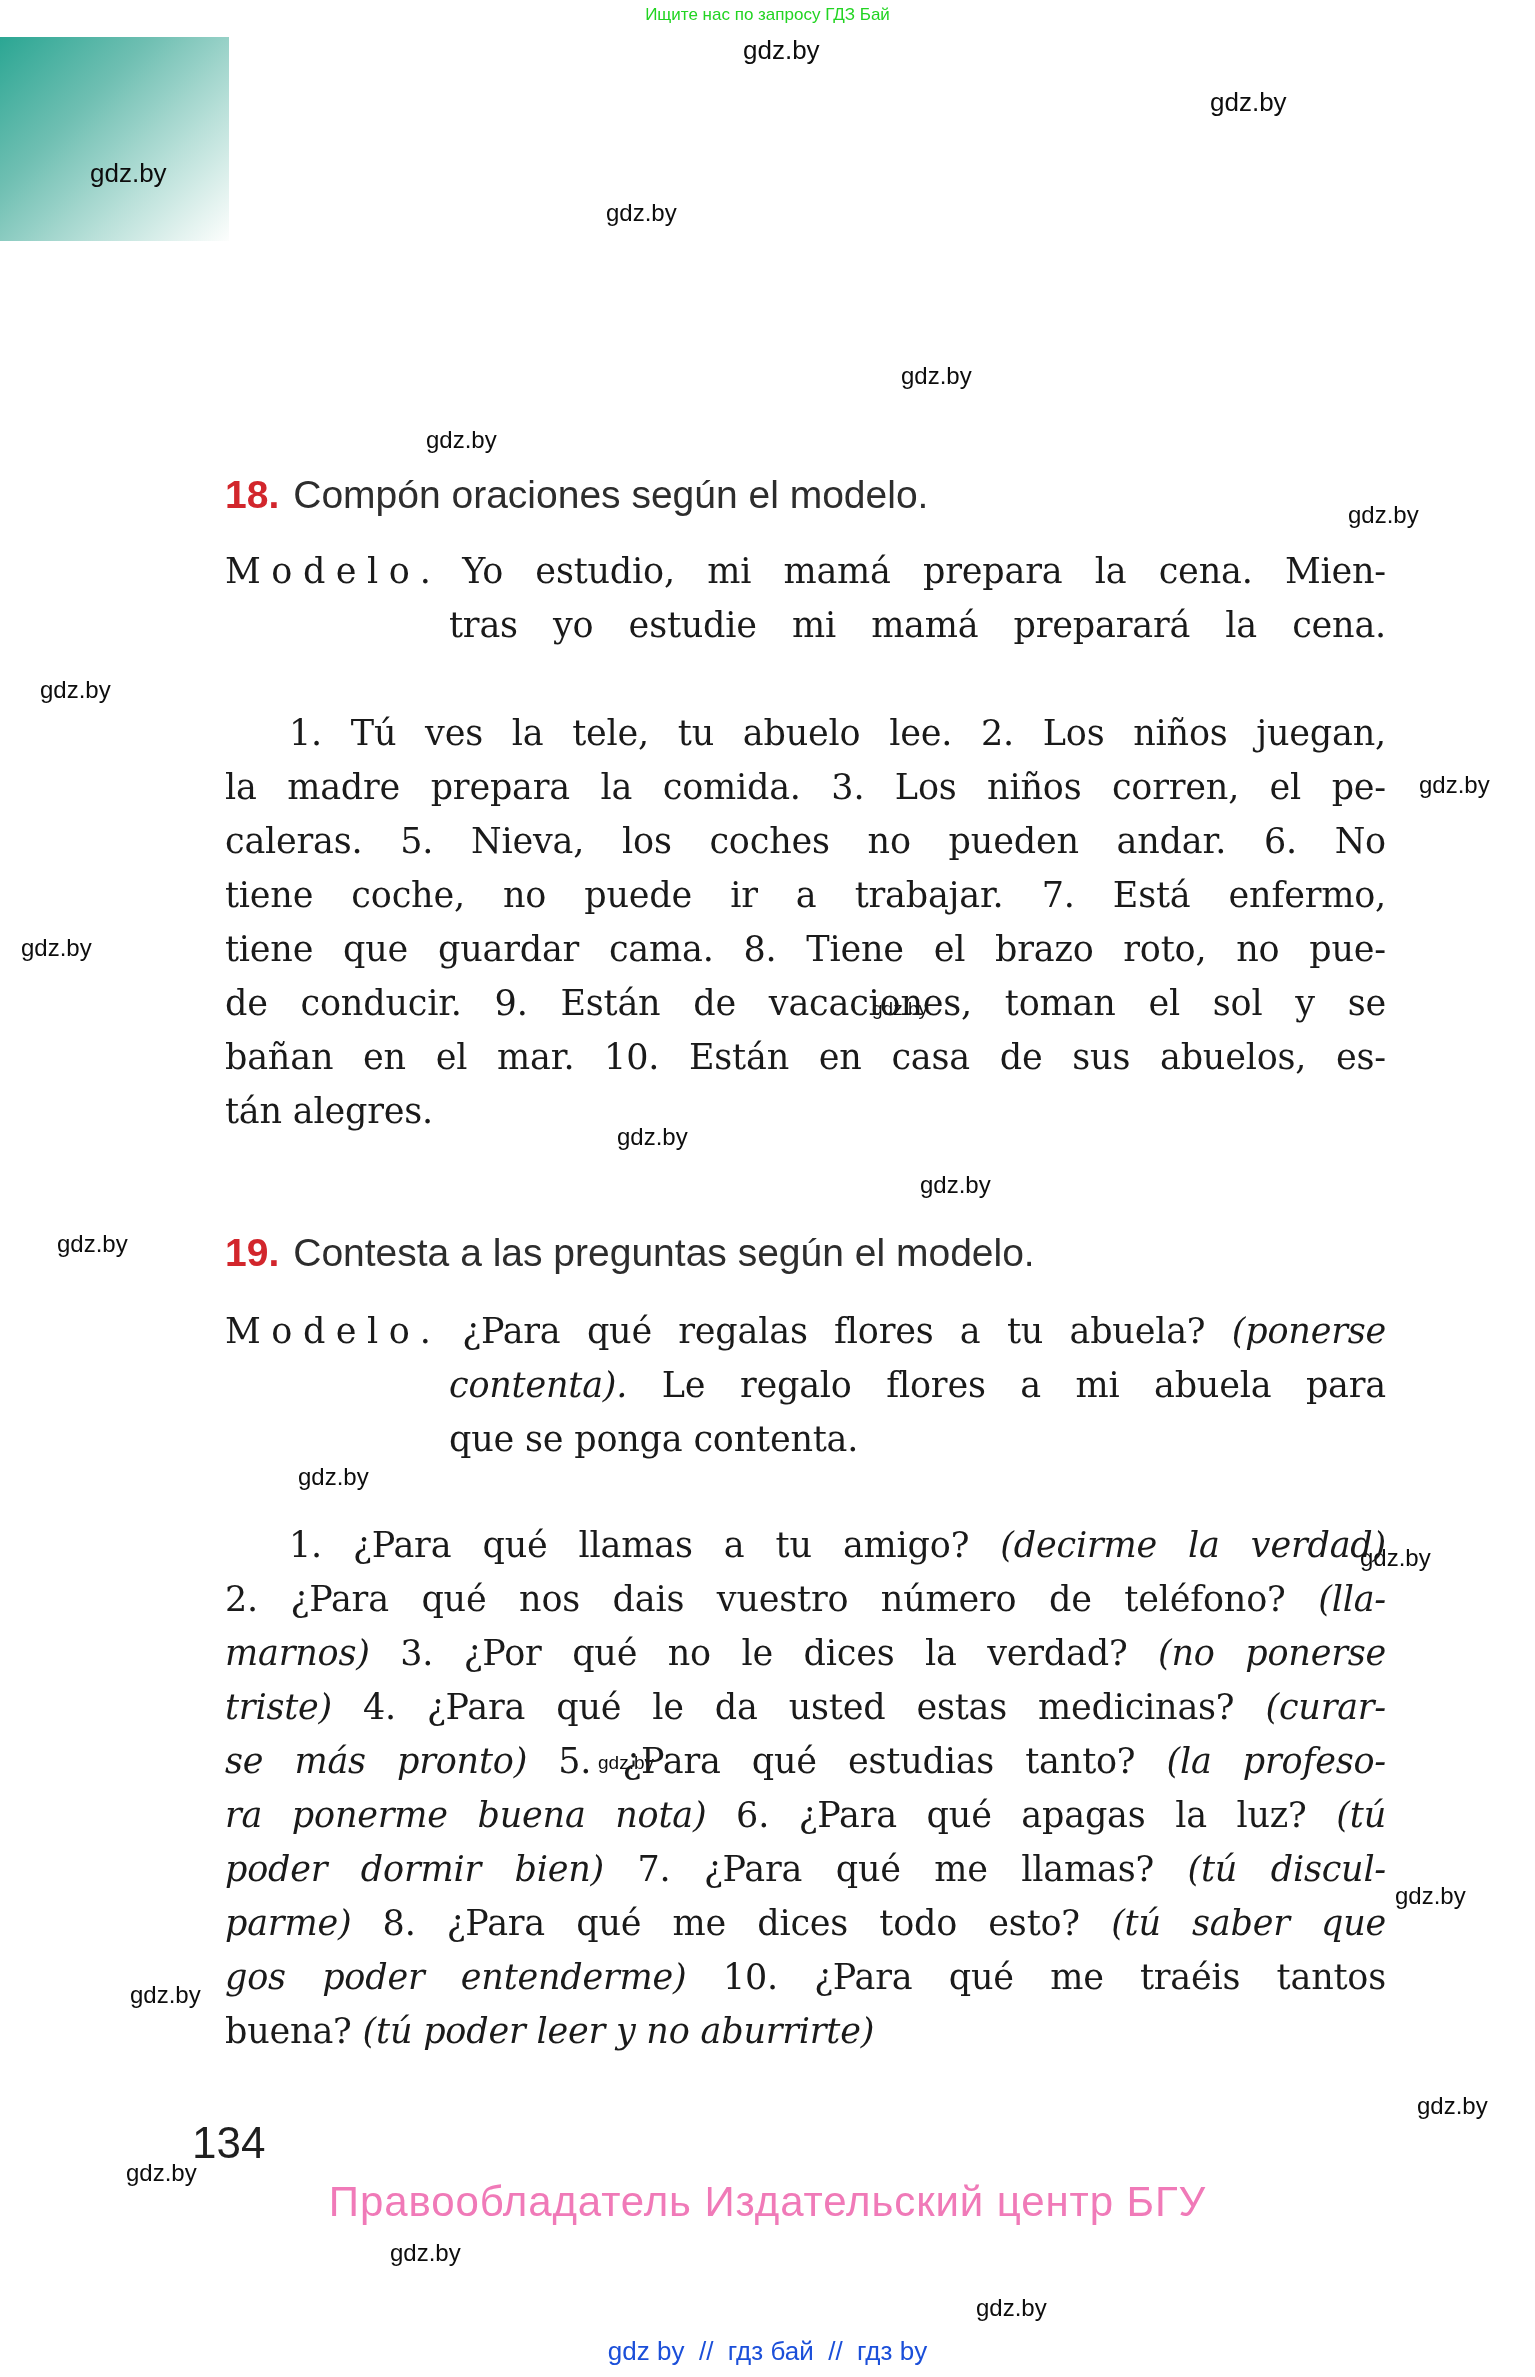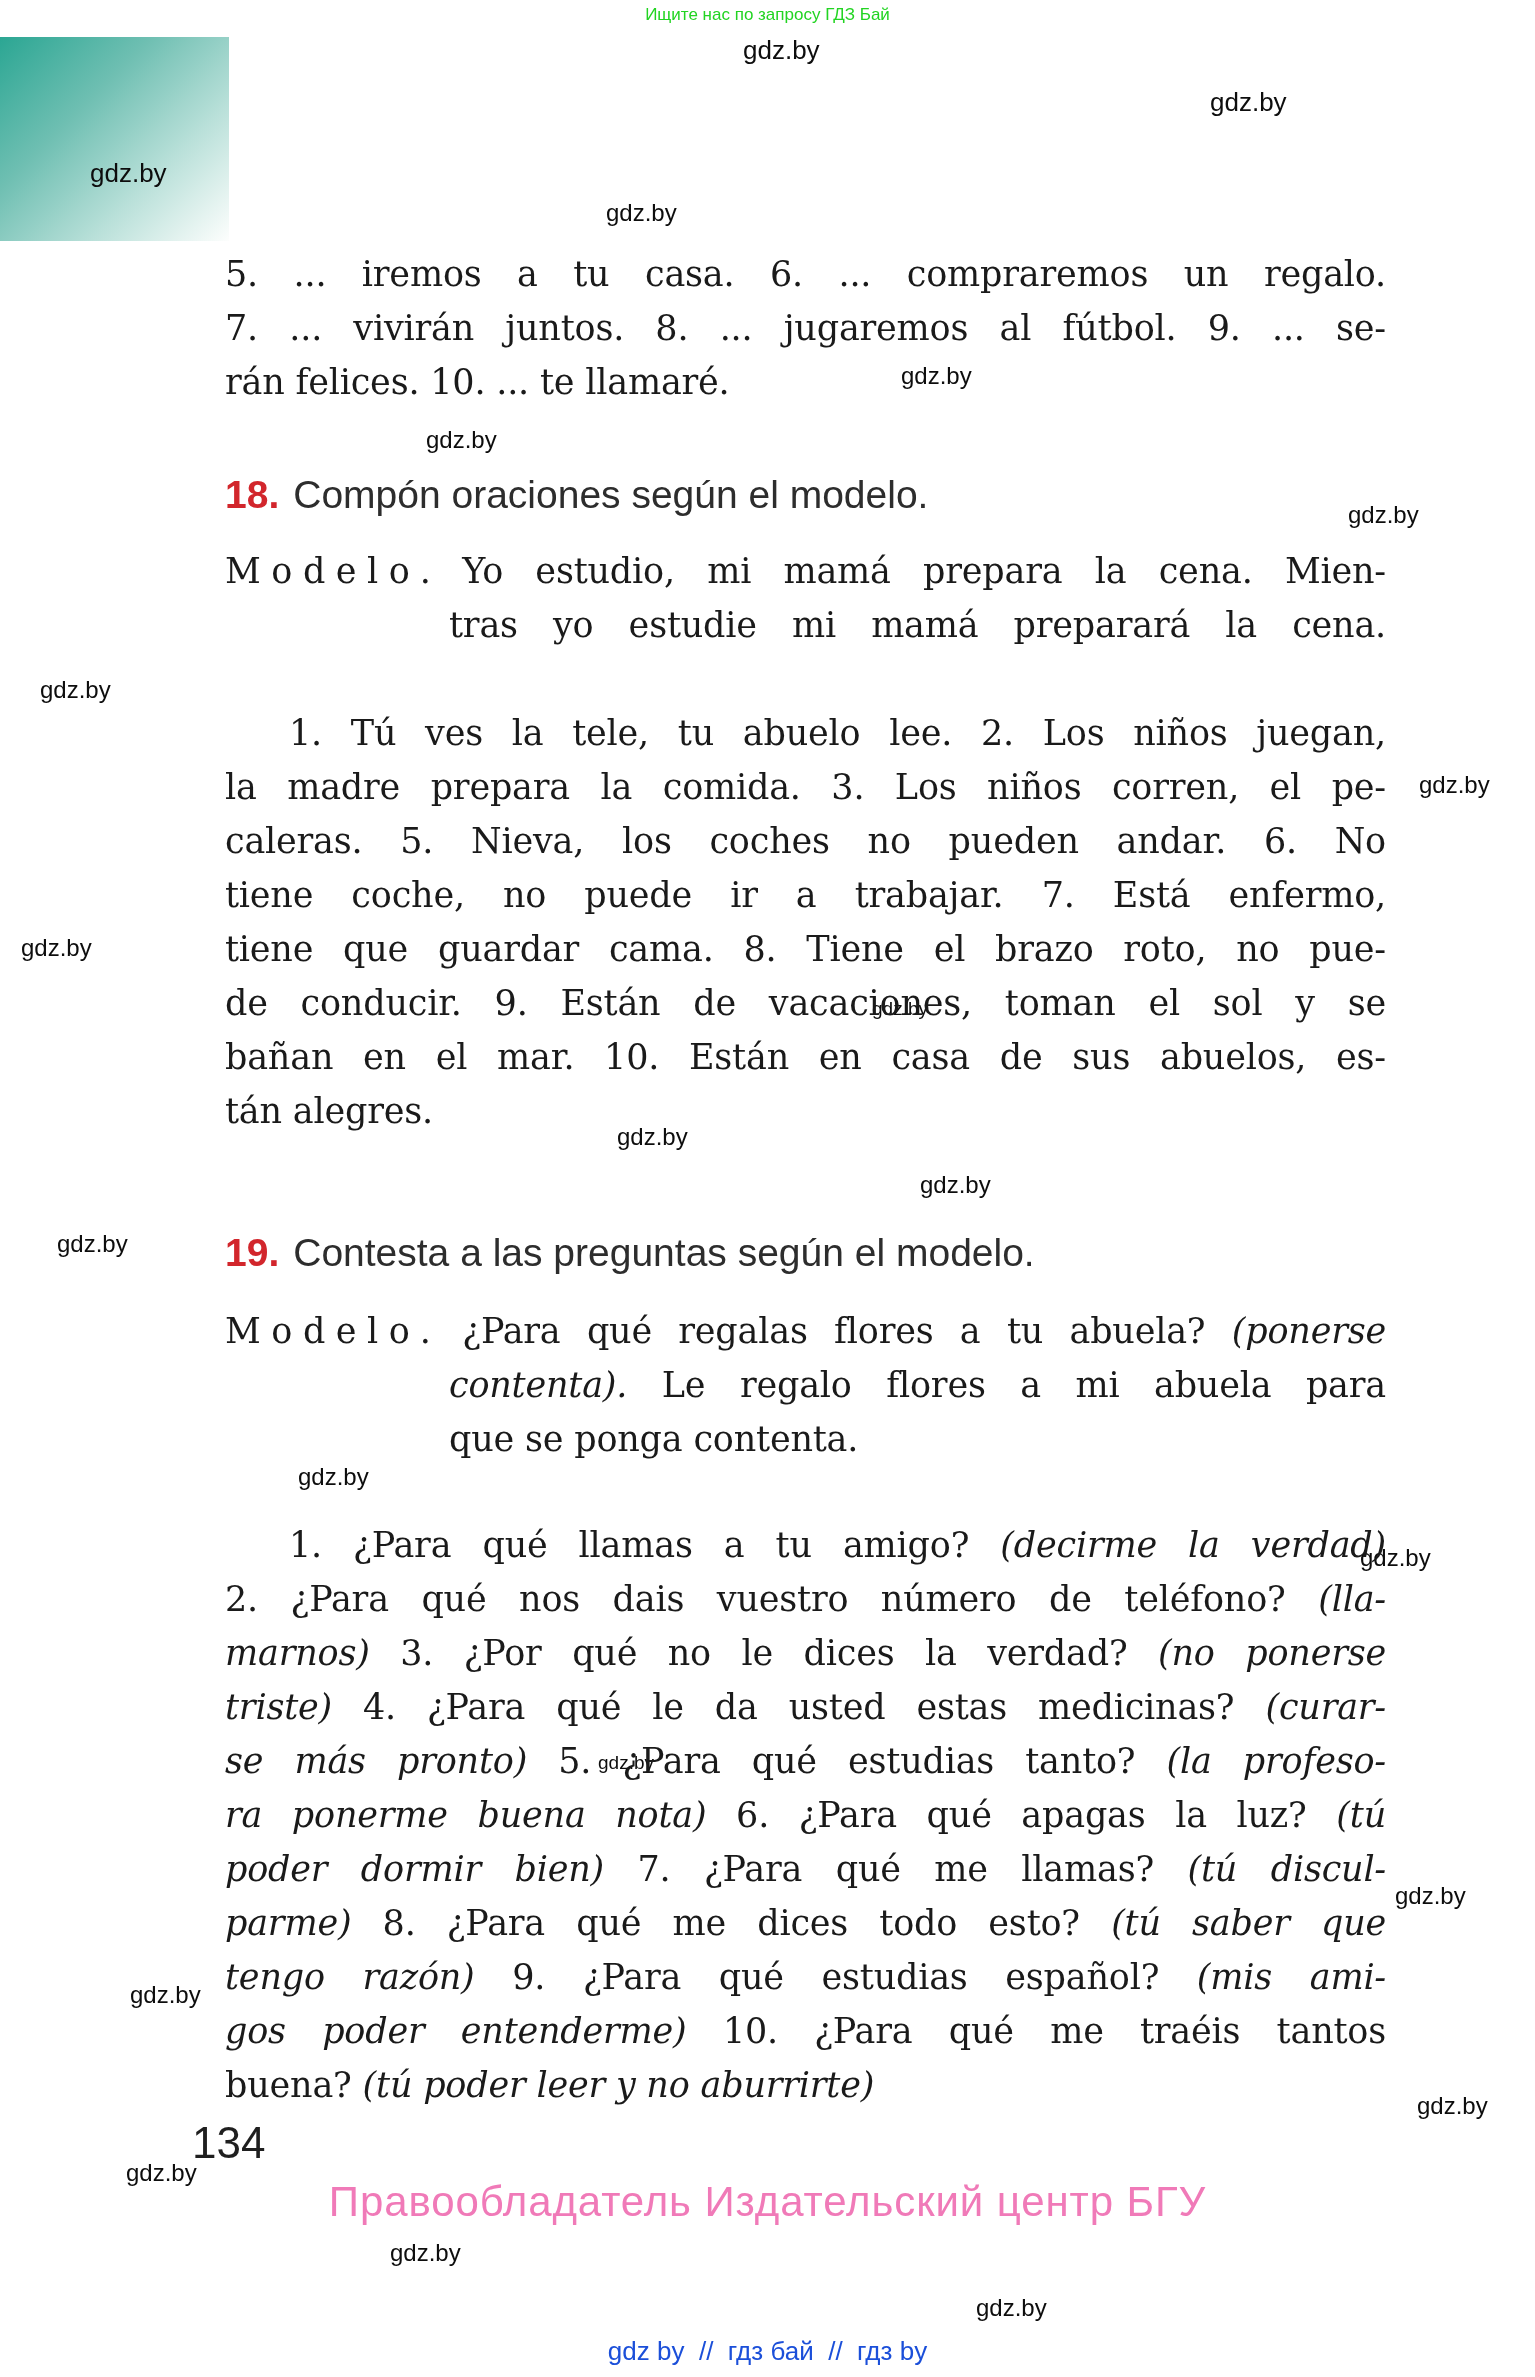--- a/index.html
+++ b/index.html
@@ -66,25 +66,20 @@
   <span class="wm" style="left:298px;top:1463px;">gdz.by</span>
   <span class="wm" style="left:1360px;top:1544px;">gdz.by</span>
   <span class="wm sm" style="left:598px;top:1752px;">gdz.by</span>
   <span class="wm" style="left:1395px;top:1882px;">gdz.by</span>
   <span class="wm" style="left:130px;top:1981px;">gdz.by</span>
   <span class="wm" style="left:1417px;top:2092px;">gdz.by</span>
   <span class="wm" style="left:126px;top:2159px;">gdz.by</span>
   <span class="wm" style="left:390px;top:2239px;">gdz.by</span>
   <span class="wm" style="left:976px;top:2294px;">gdz.by</span>
 
-  <div class="tblock" style="top:247px;">
-    <div class="line j"><span>5. ... iremos a tu casa. 6. ... compraremos un regalo.</span></div>
-    <div class="line j"><span>7. ... vivirán juntos. 8. ... jugaremos al fútbol. 9. ... se-</span></div>
-    <div class="line"><span>rán felices. 10. ... te llamaré.</span></div>
-  </div>
 
   <div class="heading" style="top:468px;">
     <span class="num" style="color:#d2262c;">18.</span><span>Compón oraciones según el modelo.</span>
   </div>
 
   <div class="tblock" style="top:544px;">
     <div class="line j">
       <span class="mlabel">Modelo.</span><span><span>Yo estudio, mi mamá prepara la cena. Mien-</span></span>
     </div>
     <div class="line j cont"><span>tras yo estudie mi mamá preparará la cena.</span></div>
@@ -115,21 +110,20 @@
 
   <div class="tblock" style="top:1518px;">
     <div class="line j indent"><span>1. ¿Para qué llamas a tu amigo? </span><span class="it">(decirme la verdad)</span></div>
     <div class="line j"><span>2. ¿Para qué nos dais vuestro número de teléfono? </span><span class="it">(lla-</span></div>
     <div class="line j"><span class="it">marnos)</span><span> 3. ¿Por qué no le dices la verdad? </span><span class="it">(no ponerse</span></div>
     <div class="line j"><span class="it">triste)</span><span> 4. ¿Para qué le da usted estas medicinas? </span><span class="it">(curar-</span></div>
     <div class="line j"><span class="it">se más pronto)</span><span> 5. ¿Para qué estudias tanto? </span><span class="it">(la profeso-</span></div>
     <div class="line j"><span class="it">ra ponerme buena nota)</span><span> 6. ¿Para qué apagas la luz? </span><span class="it">(tú</span></div>
     <div class="line j"><span class="it">poder dormir bien)</span><span> 7. ¿Para qué me llamas? </span><span class="it">(tú discul-</span></div>
     <div class="line j"><span class="it">parme)</span><span> 8. ¿Para qué me dices todo esto? </span><span class="it">(tú saber que</span></div>
-    <div class="line j"><span class="it">tengo razón)</span><span> 9. ¿Para qué estudias español? </span><span class="it">(mis ami-</span></div>
     <div class="line j"><span class="it">gos poder entenderme)</span><span> 10. ¿Para qué me traéis tantos</span></div>
     <div class="line"><span>buena? </span><span class="it">(tú poder leer y no aburrirte)</span></div>
   </div>
 
   <div class="pagenum">134</div>
   <div class="publisher" style="color:#f07ab8;text-align:right;">Правообладатель Издательский центр БГУ</div>
   <div class="bottomline" style="color:#1b4fd9;">gdz by  //  гдз бай  //  гдз by</div>
 
 </div>
 

